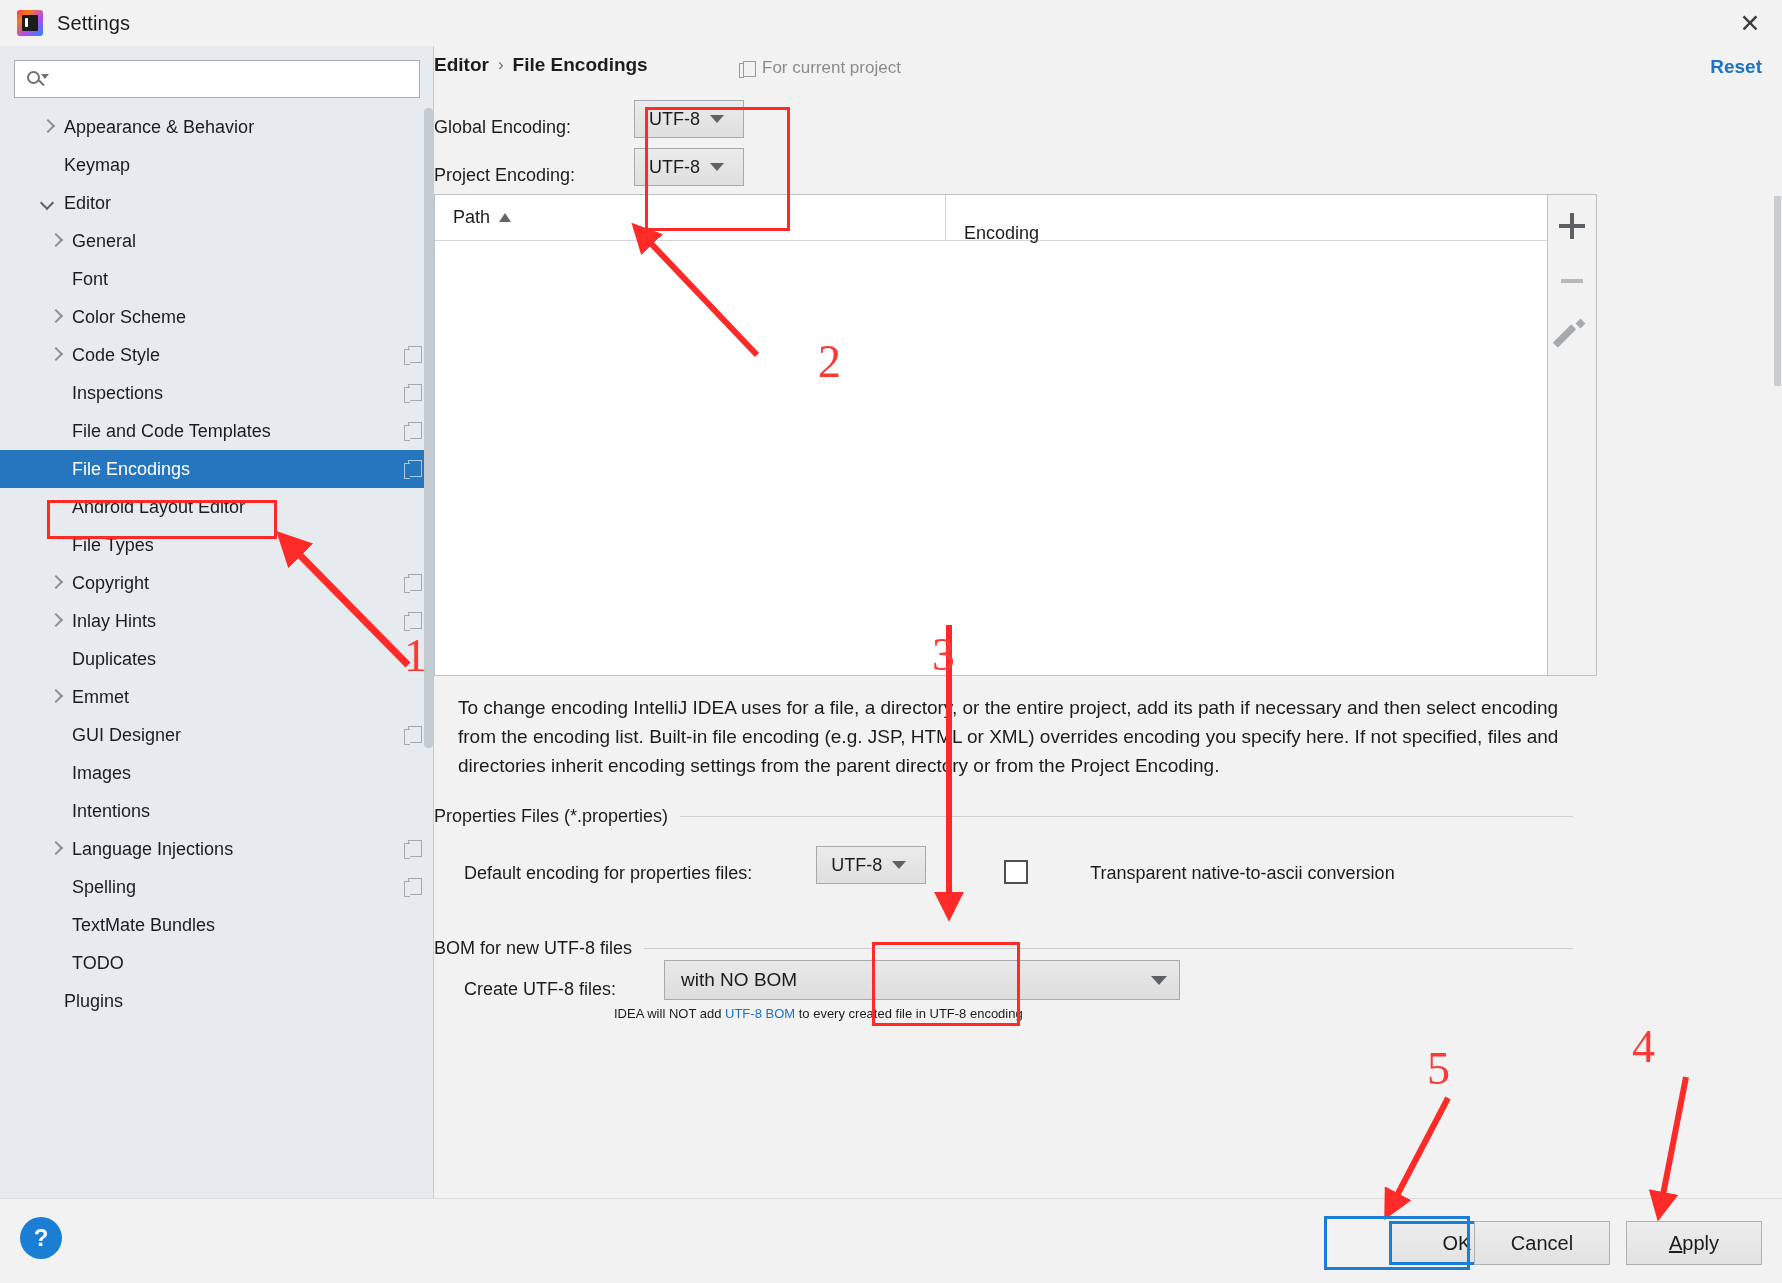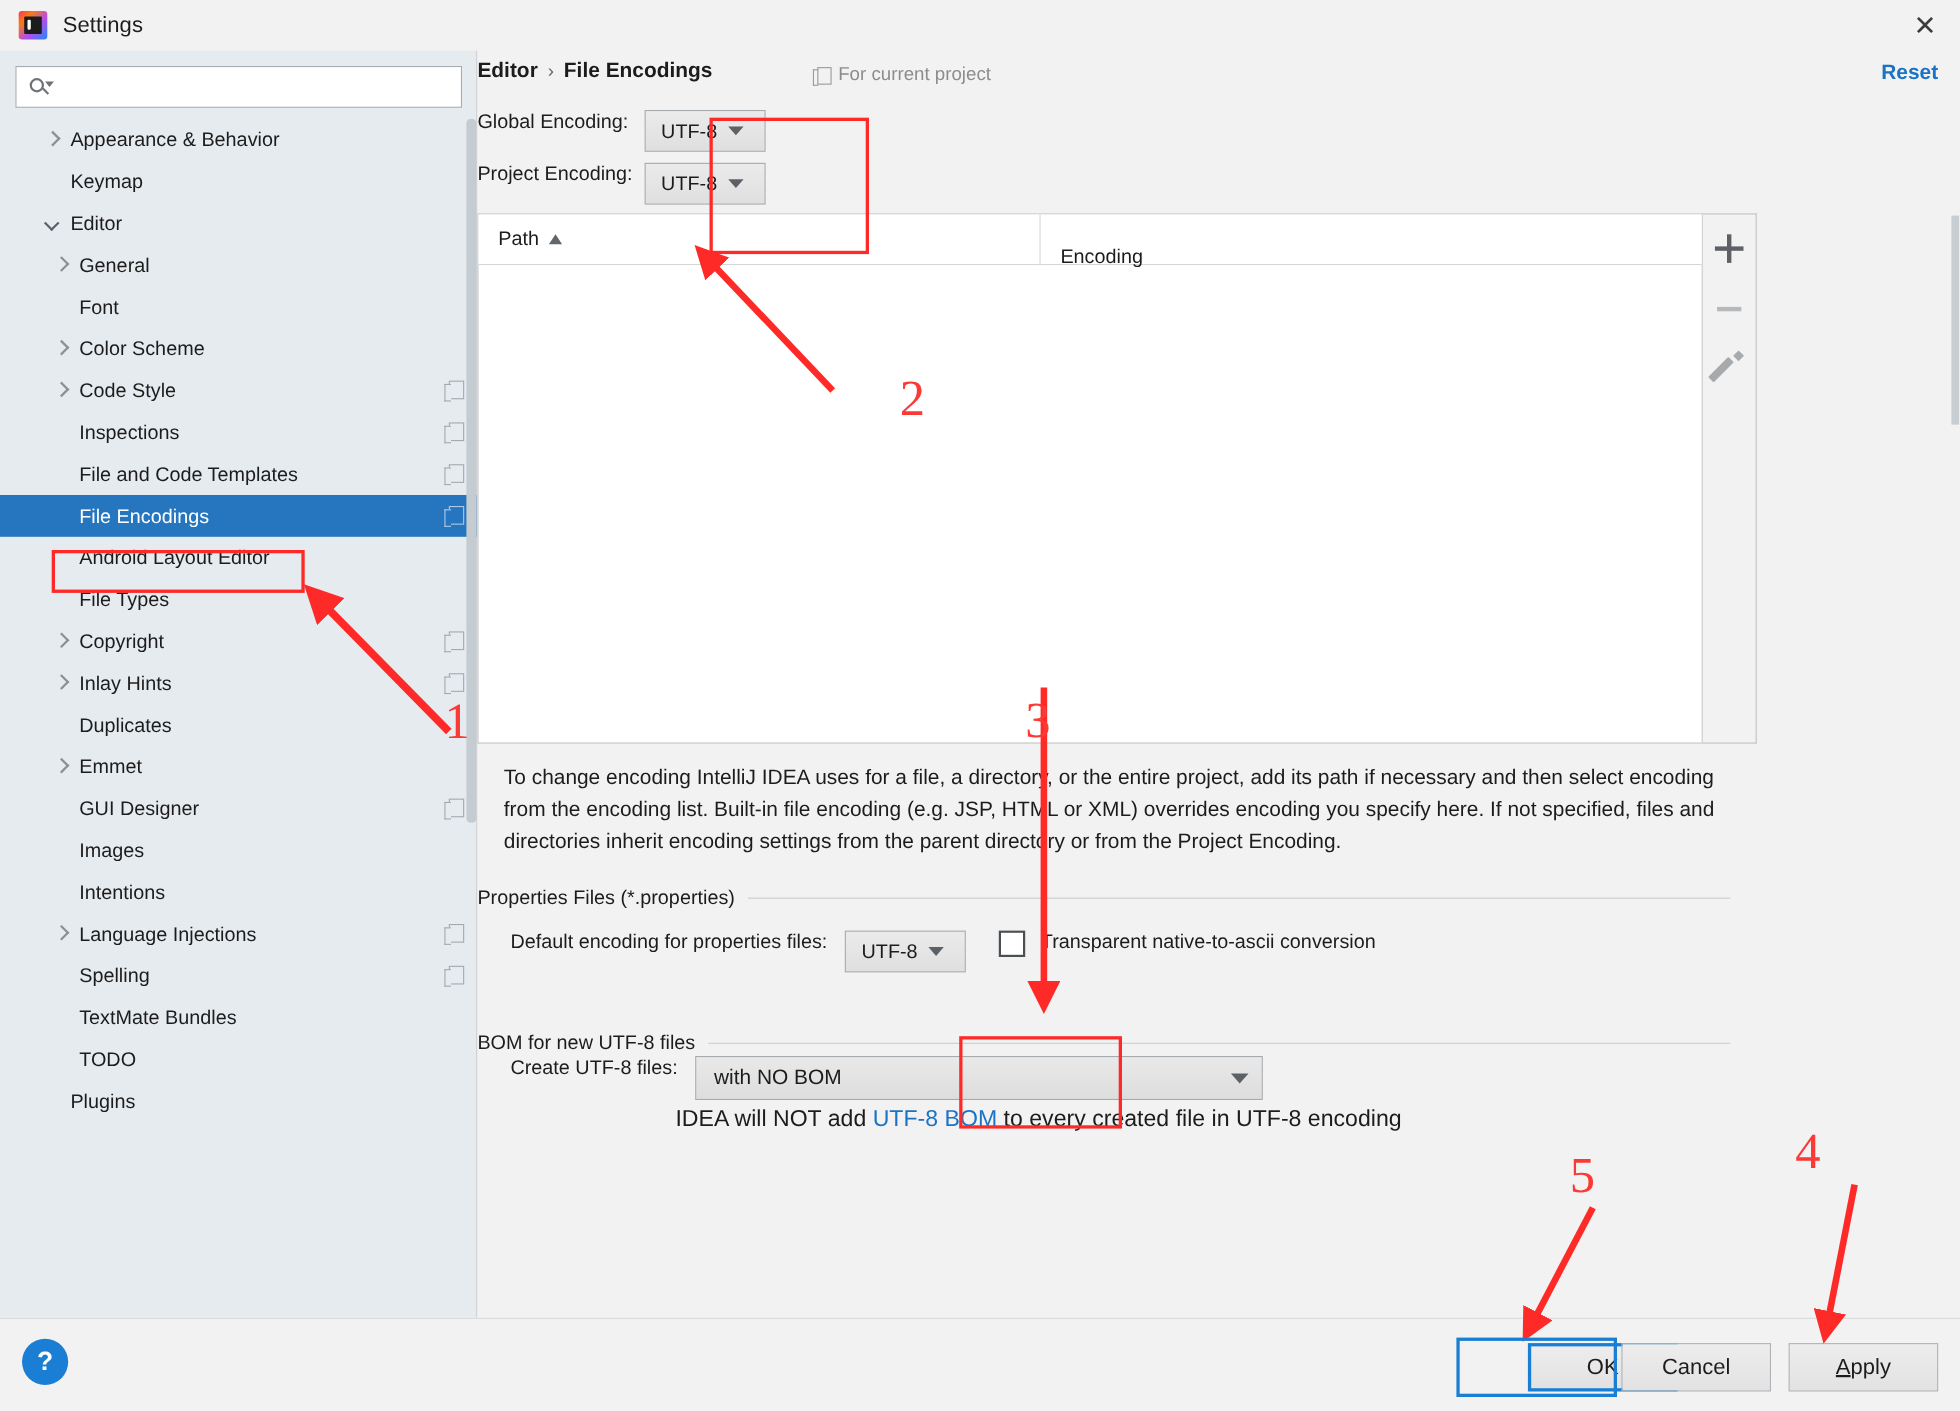--- a/index.html
+++ b/index.html
@@ -133,21 +133,21 @@
   .proj-icon::after {
     content: ""; position: absolute; left: 0px; top: 3px; width: 4px; height: 13px;
     border: 1.5px solid #9a9a9a; border-right: none;
   }
   .reset-link {
     position: absolute; right: 20px; top: 10px; font-size: 19px; font-weight: bold;
     color: #1a73c4; cursor: pointer;
   }
 
   .row-label { font-size: 18px; color: #1c1c1c; }
-  .enc-row { position: absolute; display: flex; align-items: flex-start; }
+  .enc-row { position: absolute; display: flex; align-items: flex-end; gap: 48px; }
   .enc-row .lbl { width: 152px; }
 
   .combo-small {
     height: 38px; min-width: 110px; background: linear-gradient(#ebebeb,#dfdfdf);
     border: 1px solid #a5aaae; display: inline-flex; align-items: center;
     padding: 0 8px 0 14px; font-size: 18px; color: #1c1c1c; cursor: pointer;
   }
   .combo-small .chev {
     margin-left: 10px; width: 0; height: 0;
     border-left: 7px solid transparent; border-right: 7px solid transparent;
@@ -210,21 +210,21 @@
 
   .combo-wide {
     height: 40px; width: 516px; background: linear-gradient(#e9e9e9,#dddddd);
     border: 1px solid #a5aaae; display: flex; align-items: center; justify-content: space-between;
     padding: 0 12px 0 16px; font-size: 19px; color: #1c1c1c; cursor: pointer;
   }
   .combo-wide .chev {
     width: 0; height: 0; border-left: 8px solid transparent; border-right: 8px solid transparent;
     border-top: 9px solid #5c6166;
   }
-  .bom-note { position: absolute; left: 212px; top: 1130px; font-size: 21px; color: #1c1c1c; }
+  .bom-note { position: absolute; left: 212px; top: 1130px; font-size: 13px; color: #1c1c1c; }
   .bom-note .lnk { color: #1a73c4; }
 
   
   .bottom-bar {
     position: absolute; left: 0; top: 1198px; width: 1782px; height: 85px; background: #f2f2f2;
     border-top: 1px solid #dadada;
   }
   .help-btn {
     position: absolute; left: 20px; top: 18px; width: 42px; height: 42px; border-radius: 50%;
     background: #1a7fd4; color: #fff; display: flex; align-items: center; justify-content: center;
@@ -436,21 +436,21 @@
       <span class="row-label" style="margin-left:14px;">Transparent native-to-ascii conversion</span>
     </div>
 
     <div class="group-title-row" style="left:0px; top:892px;">
       <span class="group-title">BOM for new UTF-8 files</span>
       <span class="group-line"></span>
     </div>
 
     <div class="enc-row" style="left:30px; top:914px;">
       <span class="row-label" style="width:auto;">Create UTF-8 files:</span>
-      <span class="combo-wide" style="margin-left:16px;">
+      <span class="combo-wide" style="margin-left:0;">
         <span>with NO BOM</span>
         <span class="chev"></span>
       </span>
     </div>
 
     <div class="bom-note" style="left:180px; top:960px;">
       <span>IDEA will NOT add </span><span class="lnk">UTF-8 BOM</span><span> to every created file in UTF-8 encoding</span>
     </div>
 
   </div>

